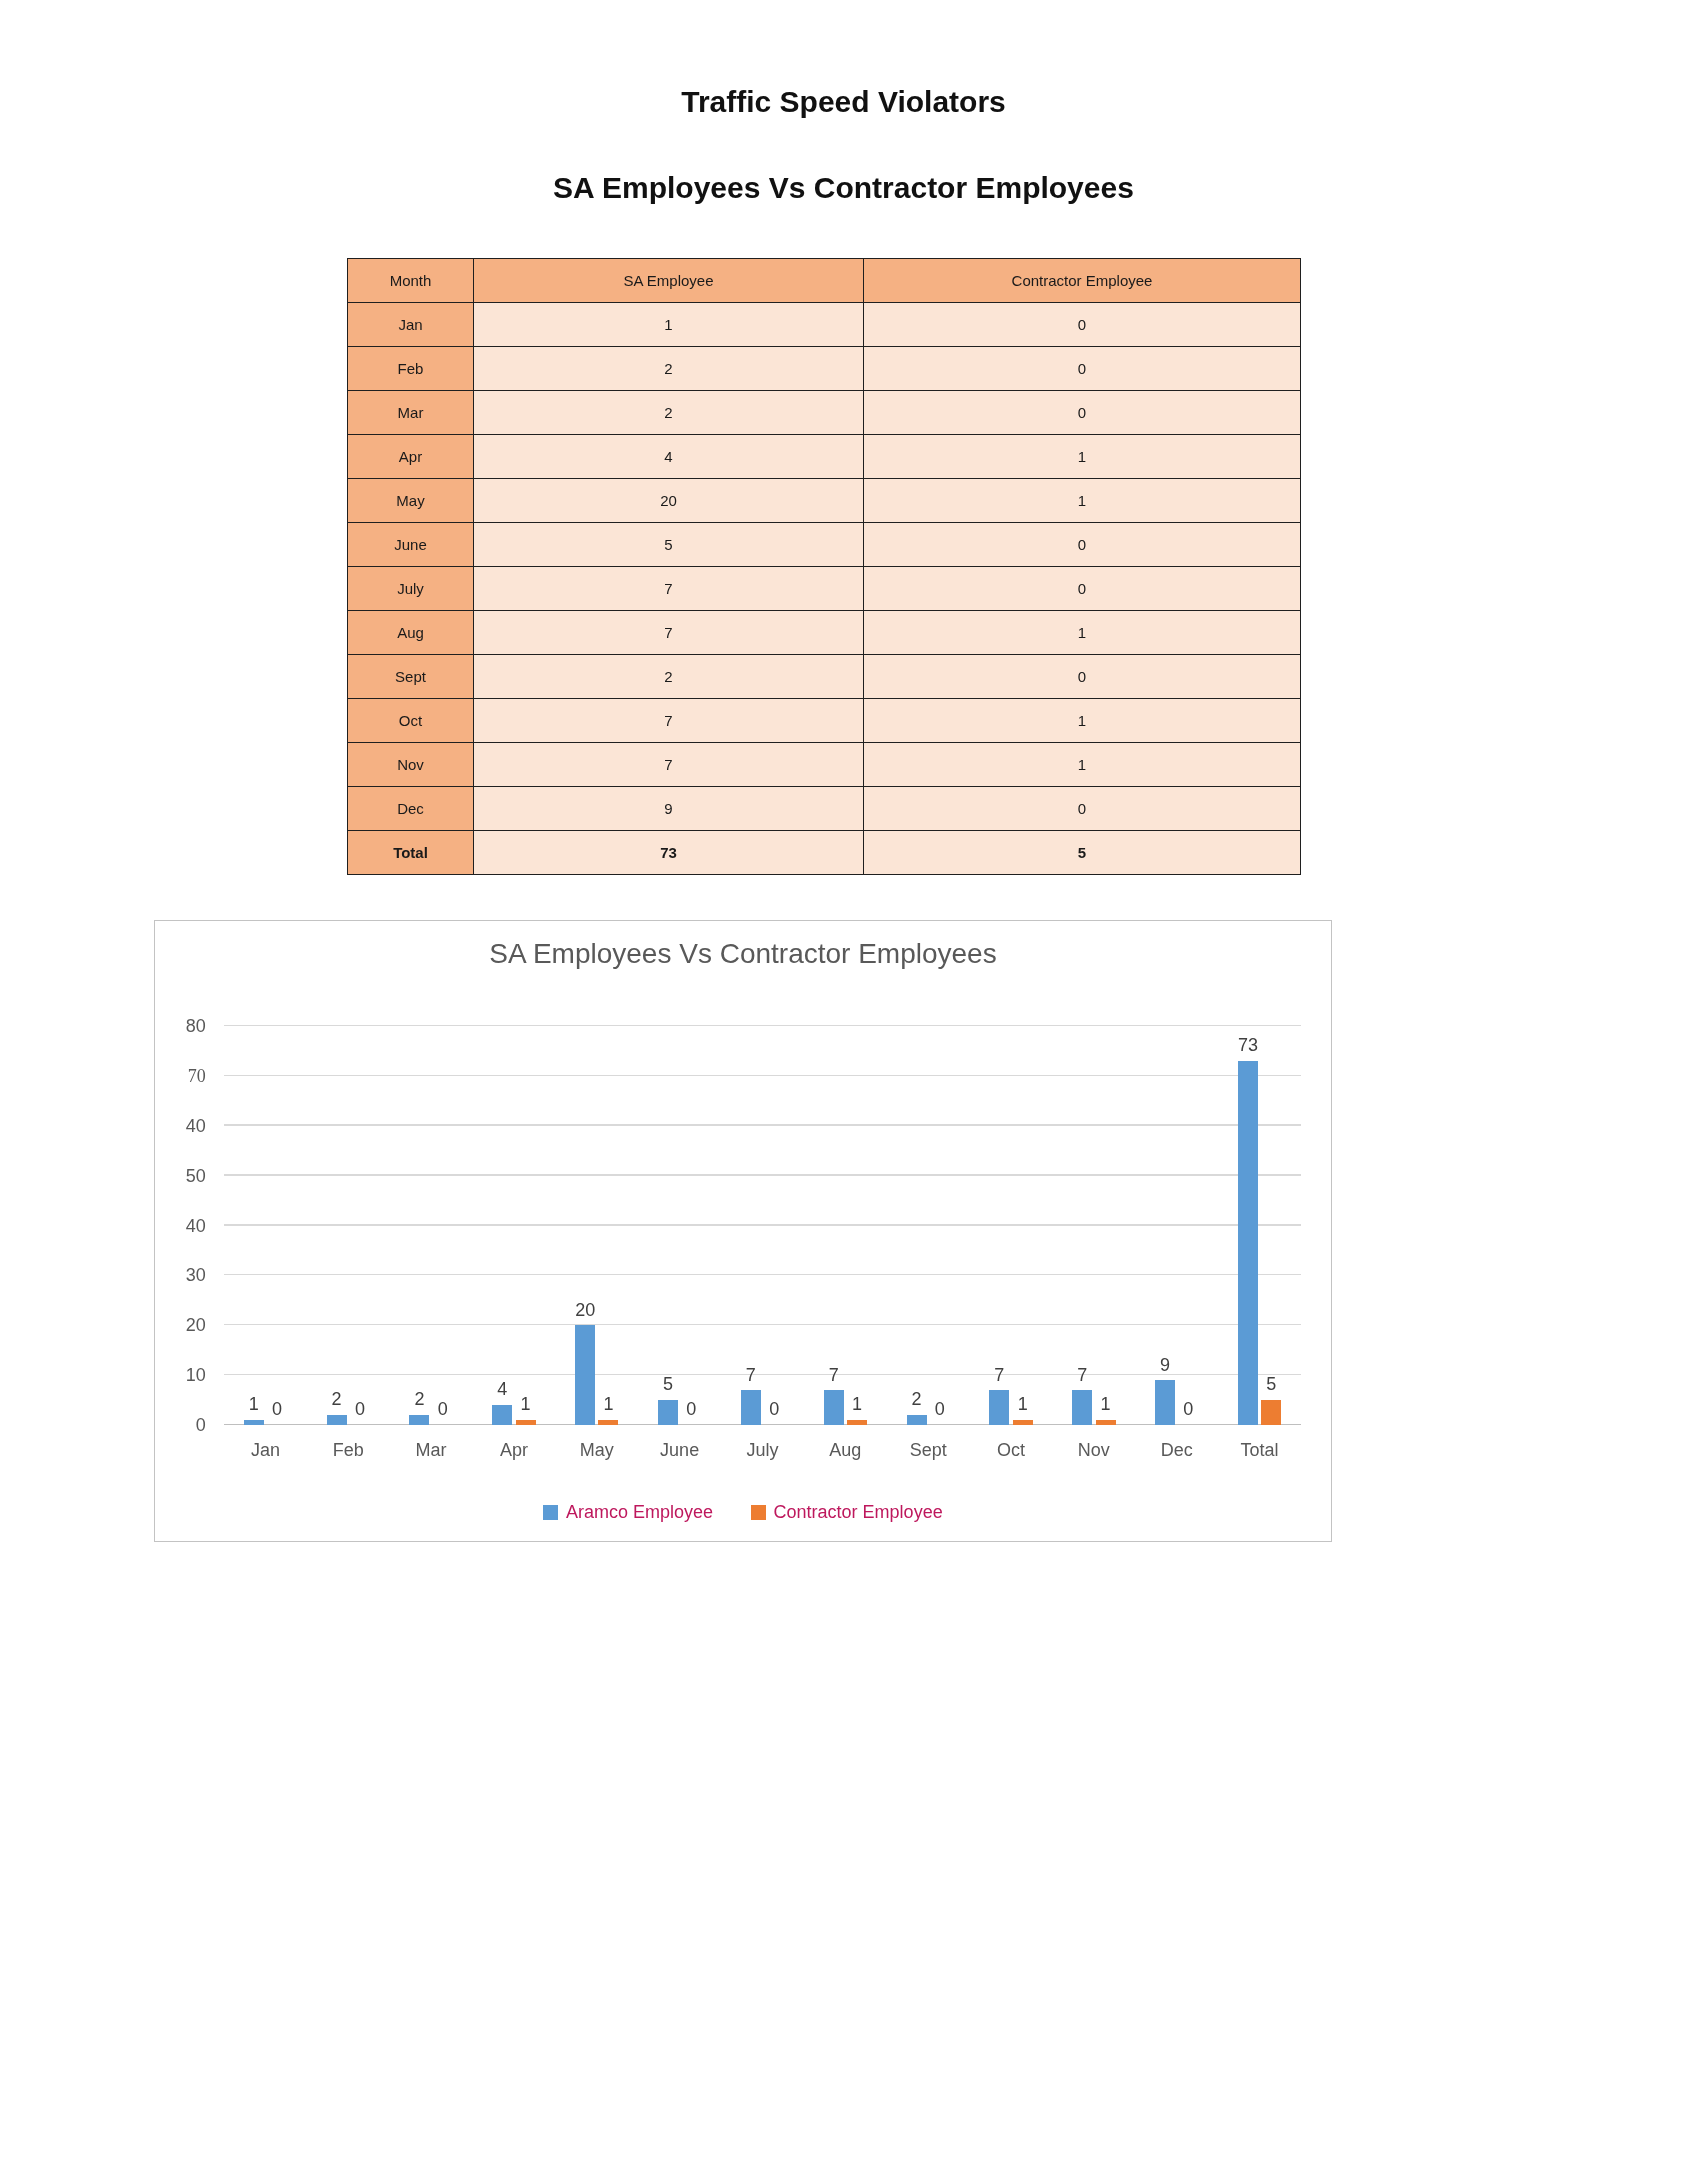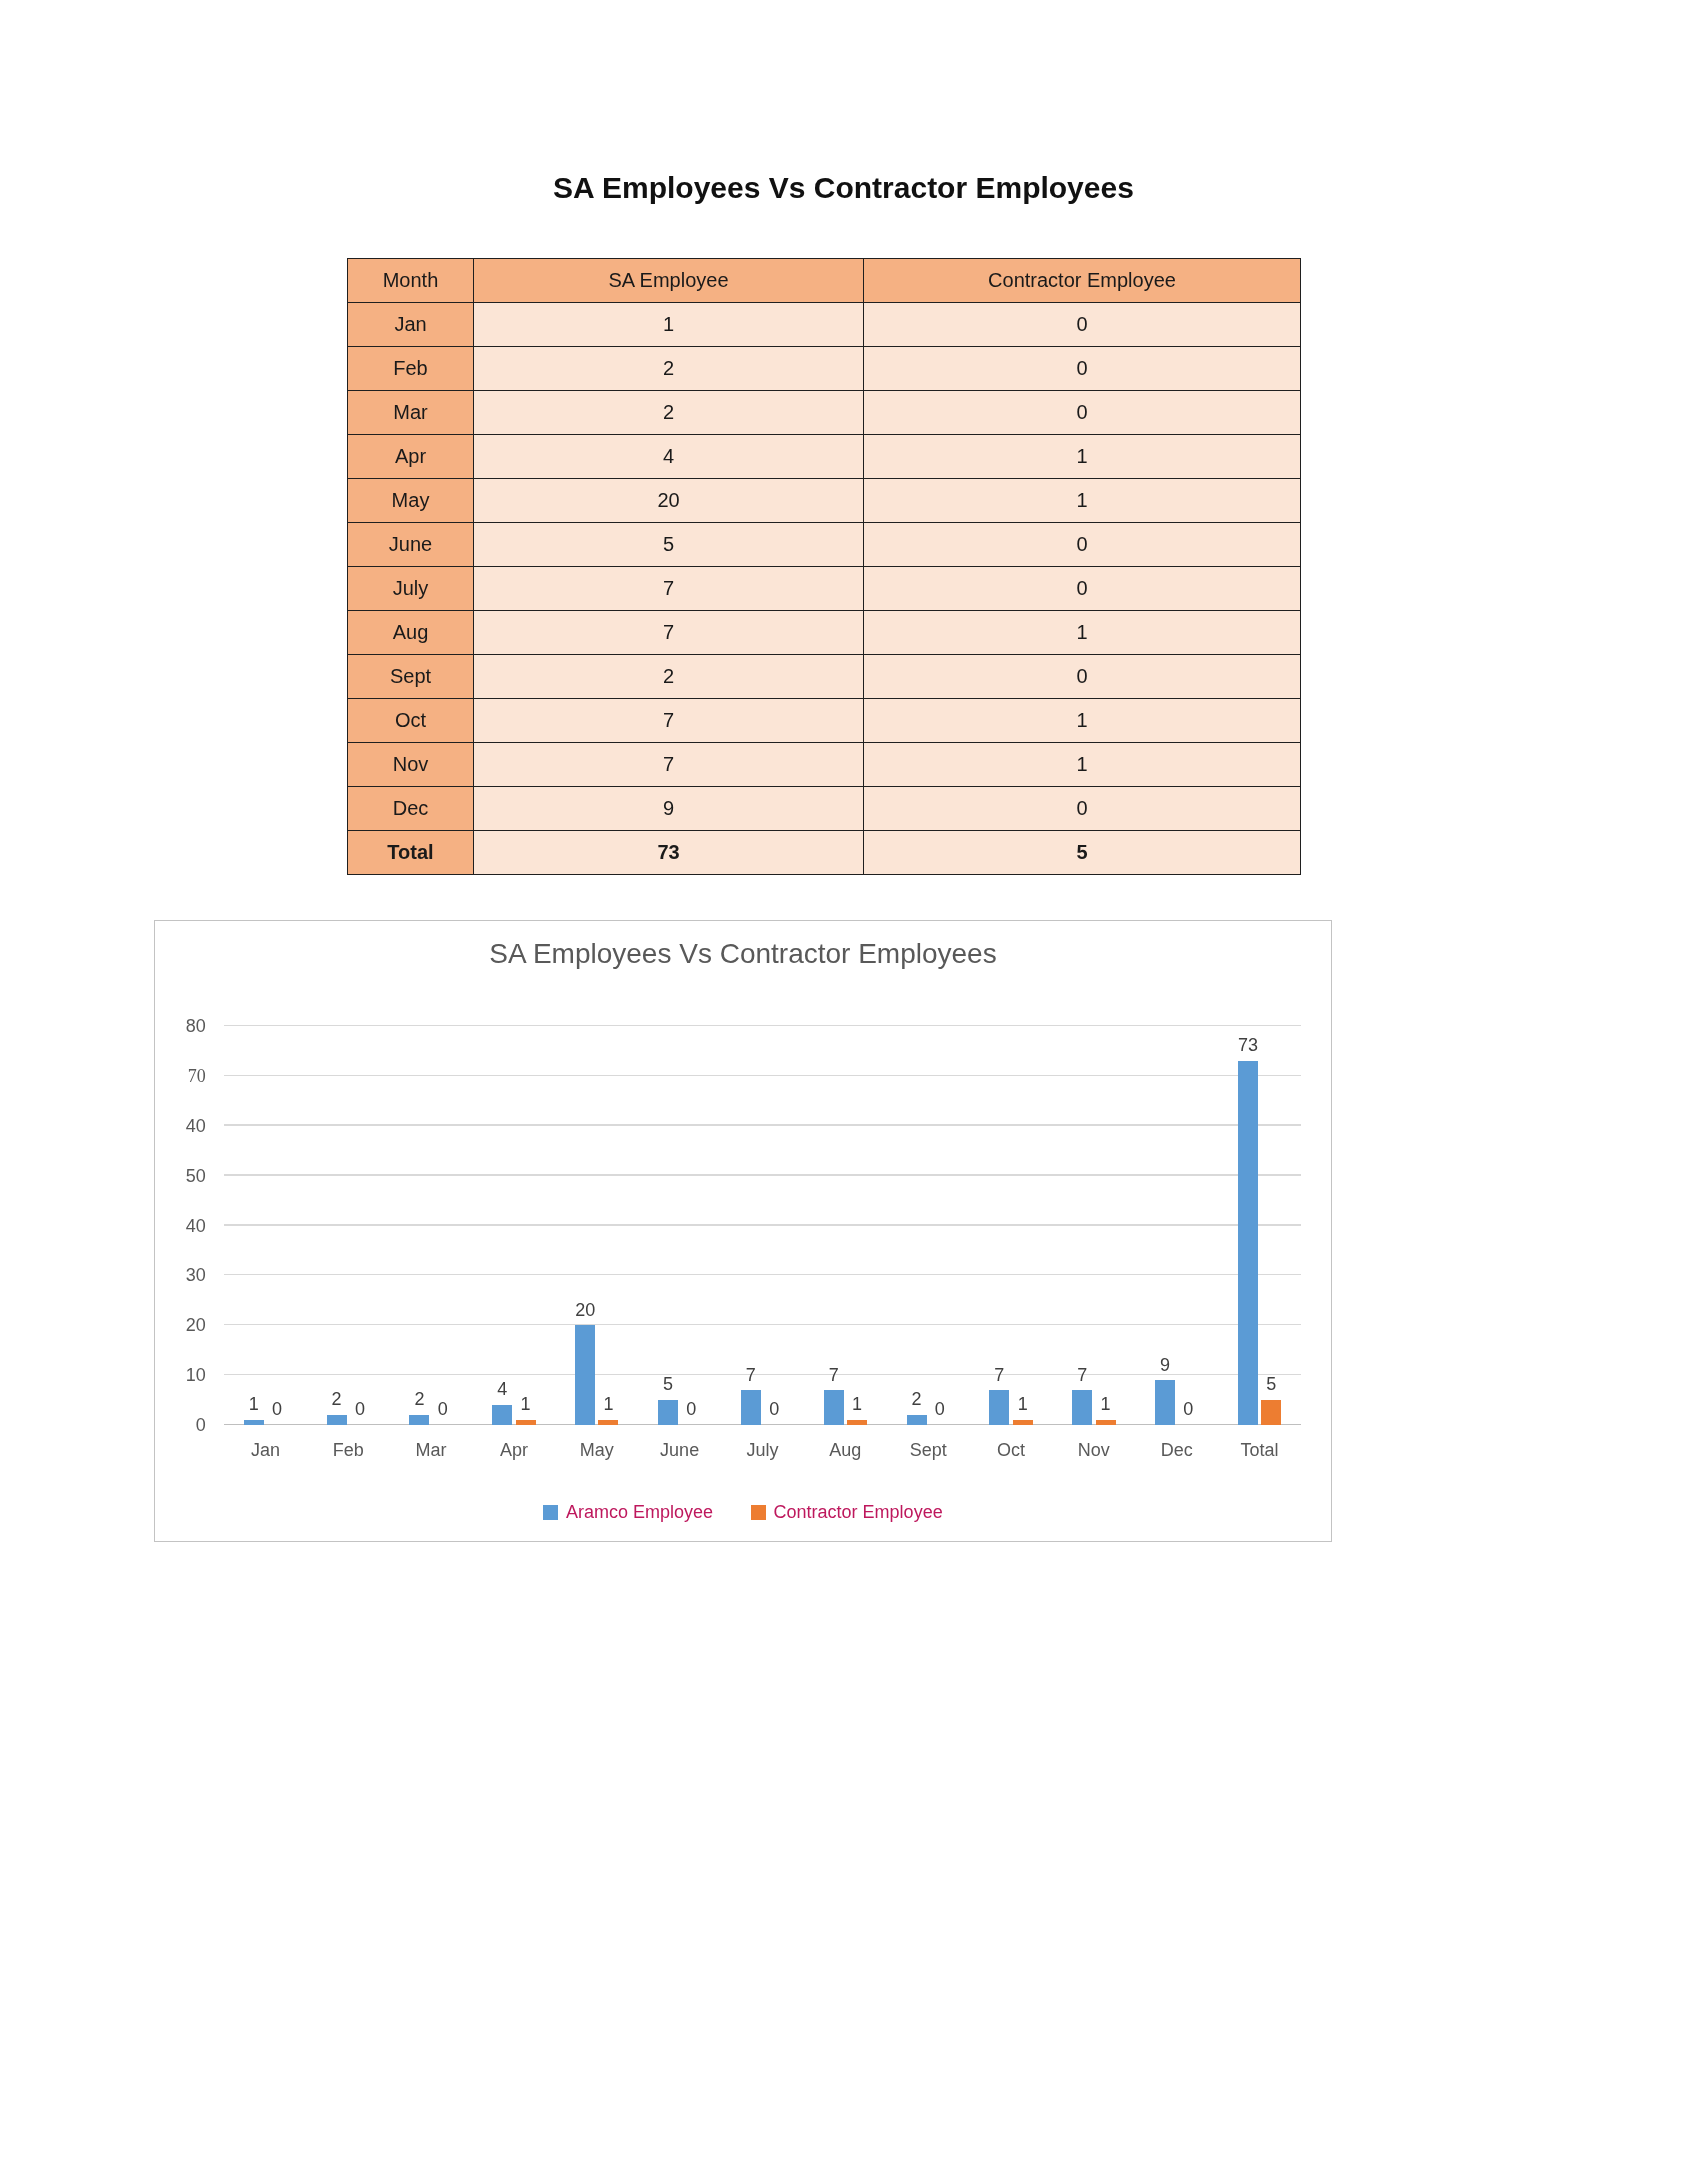--- a/index.html
+++ b/index.html
@@ -12,21 +12,21 @@
     position:absolute; top:85px; left:0; right:0; text-align:center;
     font-size:30px; font-weight:600; color:#111;
   }
   .page-subtitle {
     position:absolute; top:171px; left:0; right:0; text-align:center;
     font-size:30px; font-weight:600; color:#111;
   }
   
   table.violations {
     position:absolute; top:258px; left:347px; border-collapse:collapse;
-    font-size:20px; table-layout:fixed;
+    font-size:15px; table-layout:fixed;
   }
   table.violations col.c-month { width:126px; }
   table.violations col.c-sa { width:390px; }
   table.violations col.c-con { width:437px; }
   table.violations th, table.violations td {
     border:1.3px solid #1f1f1f; text-align:center; height:44px; vertical-align:middle;
     font-weight:400;
   }
   table.violations thead th { background:#F5B183; }
   table.violations td:first-child { background:#F5B183; }
@@ -73,20 +73,21 @@
   .summary-text {
     position:absolute; top:1569px; left:154px; width:1403px;
     font-size:27px; font-weight:700; color:#111; line-height:1.5;
   }
 </style>
 </head>
 <body>
 
 <div class="page">
 
+  <div class="page-title">Traffic Speed Violators</div>
   <div class="page-subtitle">SA Employees Vs Contractor Employees</div>
 
   <table class="violations">
     <colgroup>
         <col class="c-month">
         <col class="c-sa">
         <col class="c-con">
       </colgroup>
     <thead>
       <tr>

